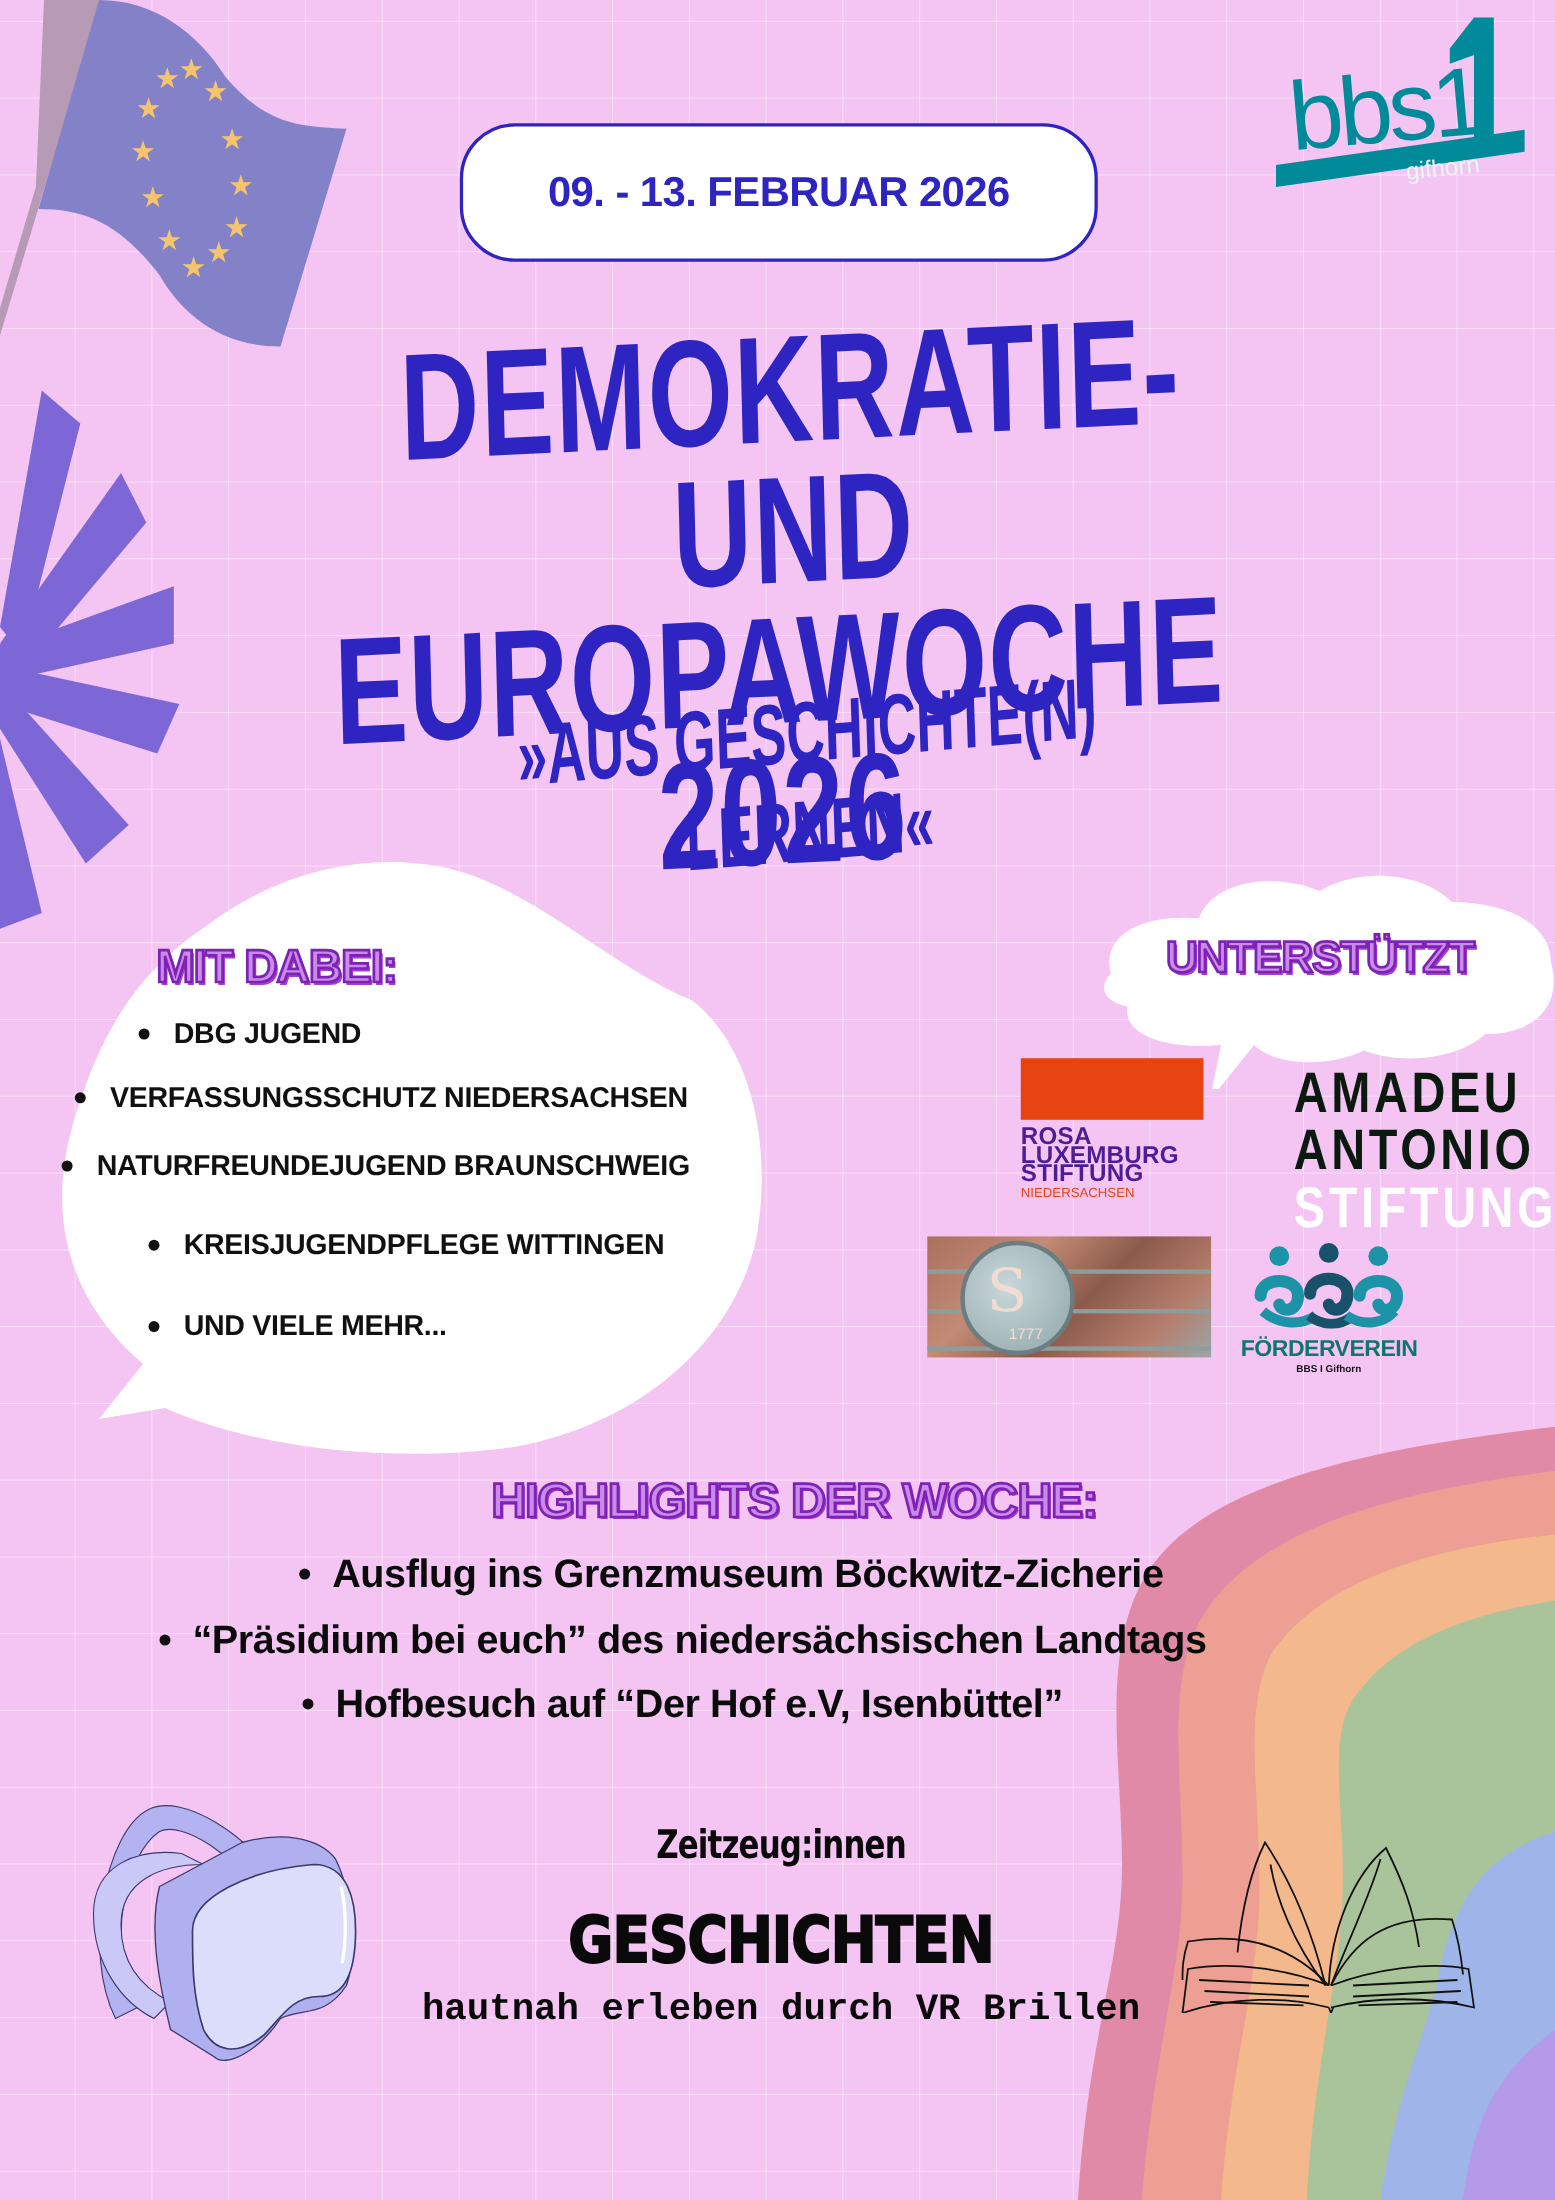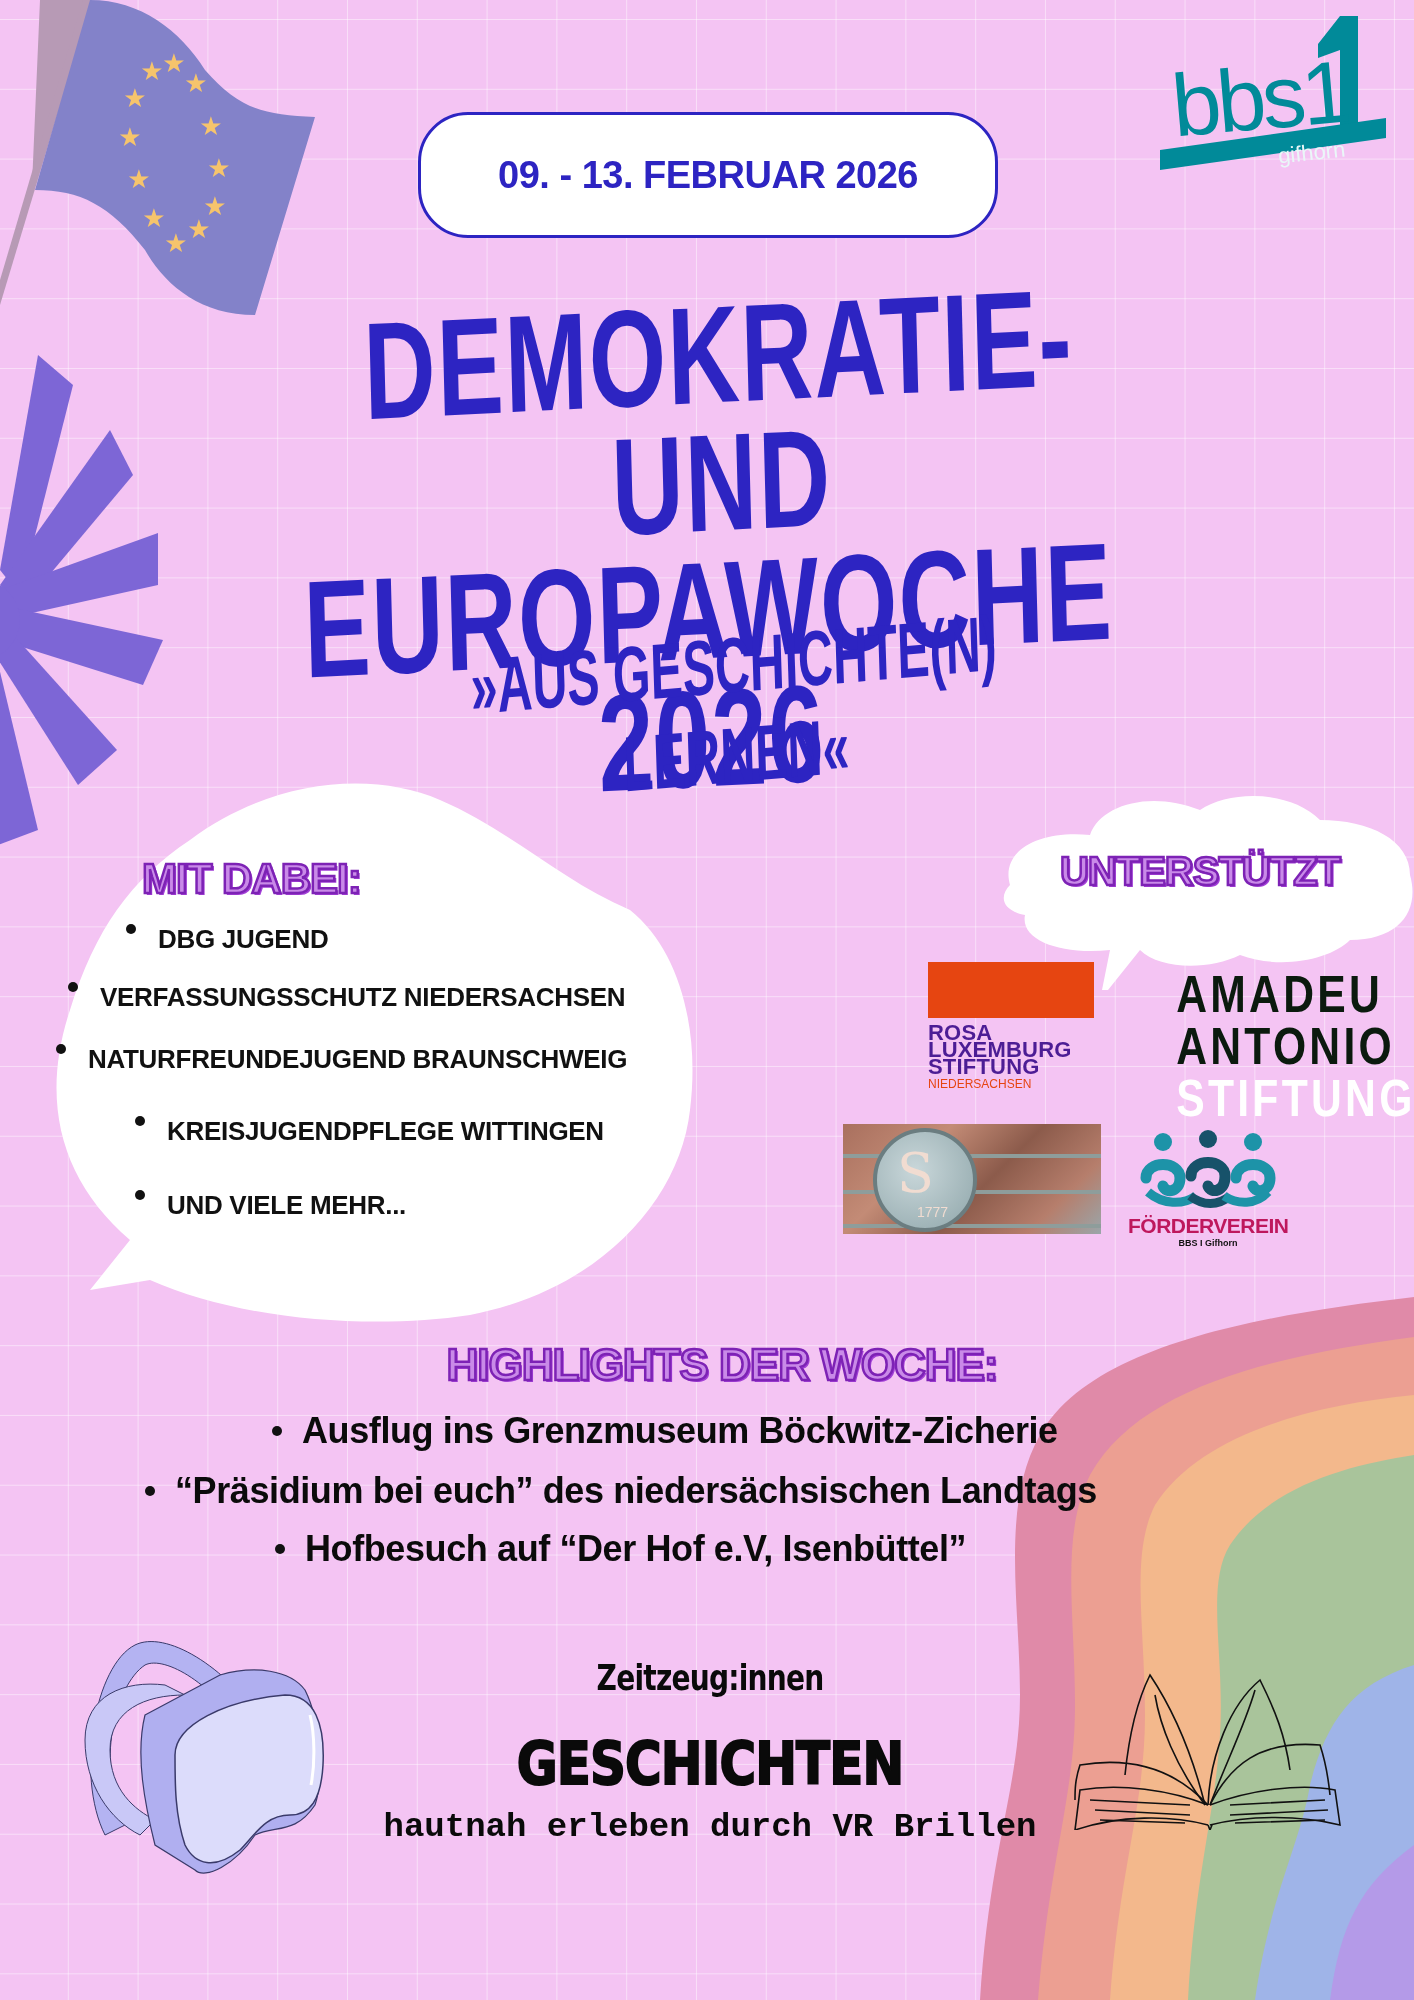--- a/index.html
+++ b/index.html
@@ -71,21 +71,21 @@
     font-family:"Liberation Sans", sans-serif; font-weight:700;
     color:#c98ae8;
     -webkit-text-stroke:2.5px #7d22b5;
     text-shadow:2px 2px 0 #a23fd6;
     letter-spacing:-1px;
   }
 
   #mit-dabei { left:142px; top:855px; font-size:42px; }
   .partner-item {
     position:absolute; font-size:26px; font-weight:700; color:#111;
-    font-family:"Liberation Sans", sans-serif; display:flex; align-items:flex-start; gap:22px;
+    font-family:"Liberation Sans", sans-serif; display:flex; align-items:center; gap:22px;
     letter-spacing:-0.3px;
   }
   .bullet { width:10px; height:10px; border-radius:50%; background:#111; display:inline-block; }
 
   
   #cloud { left:990px; top:790px; width:424px; height:200px; }
   #unterstuetzt { left:1030px; top:840px; width:340px; text-align:center; font-size:40px; line-height:62px; }
 
   
   #rosa { left:928px; top:962px; width:168px; }
@@ -100,21 +100,21 @@
 
   #photo-plaque { left:843px; top:1124px; width:258px; height:110px;
     background:linear-gradient(135deg,#a9705e 0%,#c38b76 30%,#8c5b4b 55%,#b67e6c 80%,#9aa6aa 100%); overflow:hidden; }
   .brick-row { position:absolute; left:0; width:100%; height:4px; background:#8e9d9b; }
   .plaque-circle { position:absolute; left:30px; top:4px; width:104px; height:104px; border-radius:50%;
     background:radial-gradient(circle at 40% 40%,#c9d7da,#8fa6aa); border:4px solid #6b7d80; }
   .plaque-sym { position:absolute; left:20px; top:10px; font-size:54px; color:#f1dcd1; font-family:"DejaVu Serif", serif; }
   .plaque-year { position:absolute; left:40px; top:72px; font-size:14px; color:#f1dcd1; }
 
   #foerderverein { left:1128px; top:1130px; width:160px; text-align:center; }
-  .fv-title { font-family:"Liberation Sans", sans-serif; font-weight:900; font-size:21px; color:#be185d; letter-spacing:-0.5px; margin-top:2px; }
+  .fv-title { font-family:"Liberation Sans", sans-serif; font-weight:900; font-size:21px; color:#0f766e; letter-spacing:-0.5px; margin-top:2px; }
   .fv-sub { font-weight:700; font-size:9px; color:#111; }
 
   
   #highlights-head { left:412px; top:1340px; width:620px; text-align:center; font-size:44px; }
   .hl-item { position:absolute; font-size:36px; font-weight:700; color:#0b0b0b;
     font-family:"Liberation Sans", sans-serif; display:flex; align-items:center; gap:20px; letter-spacing:-0.4px; }
   .hl-bullet { width:10px; height:10px; border-radius:50%; background:#111; display:inline-block; }
 
   
   #rainbow { left:980px; top:1285px; width:434px; height:715px; }

